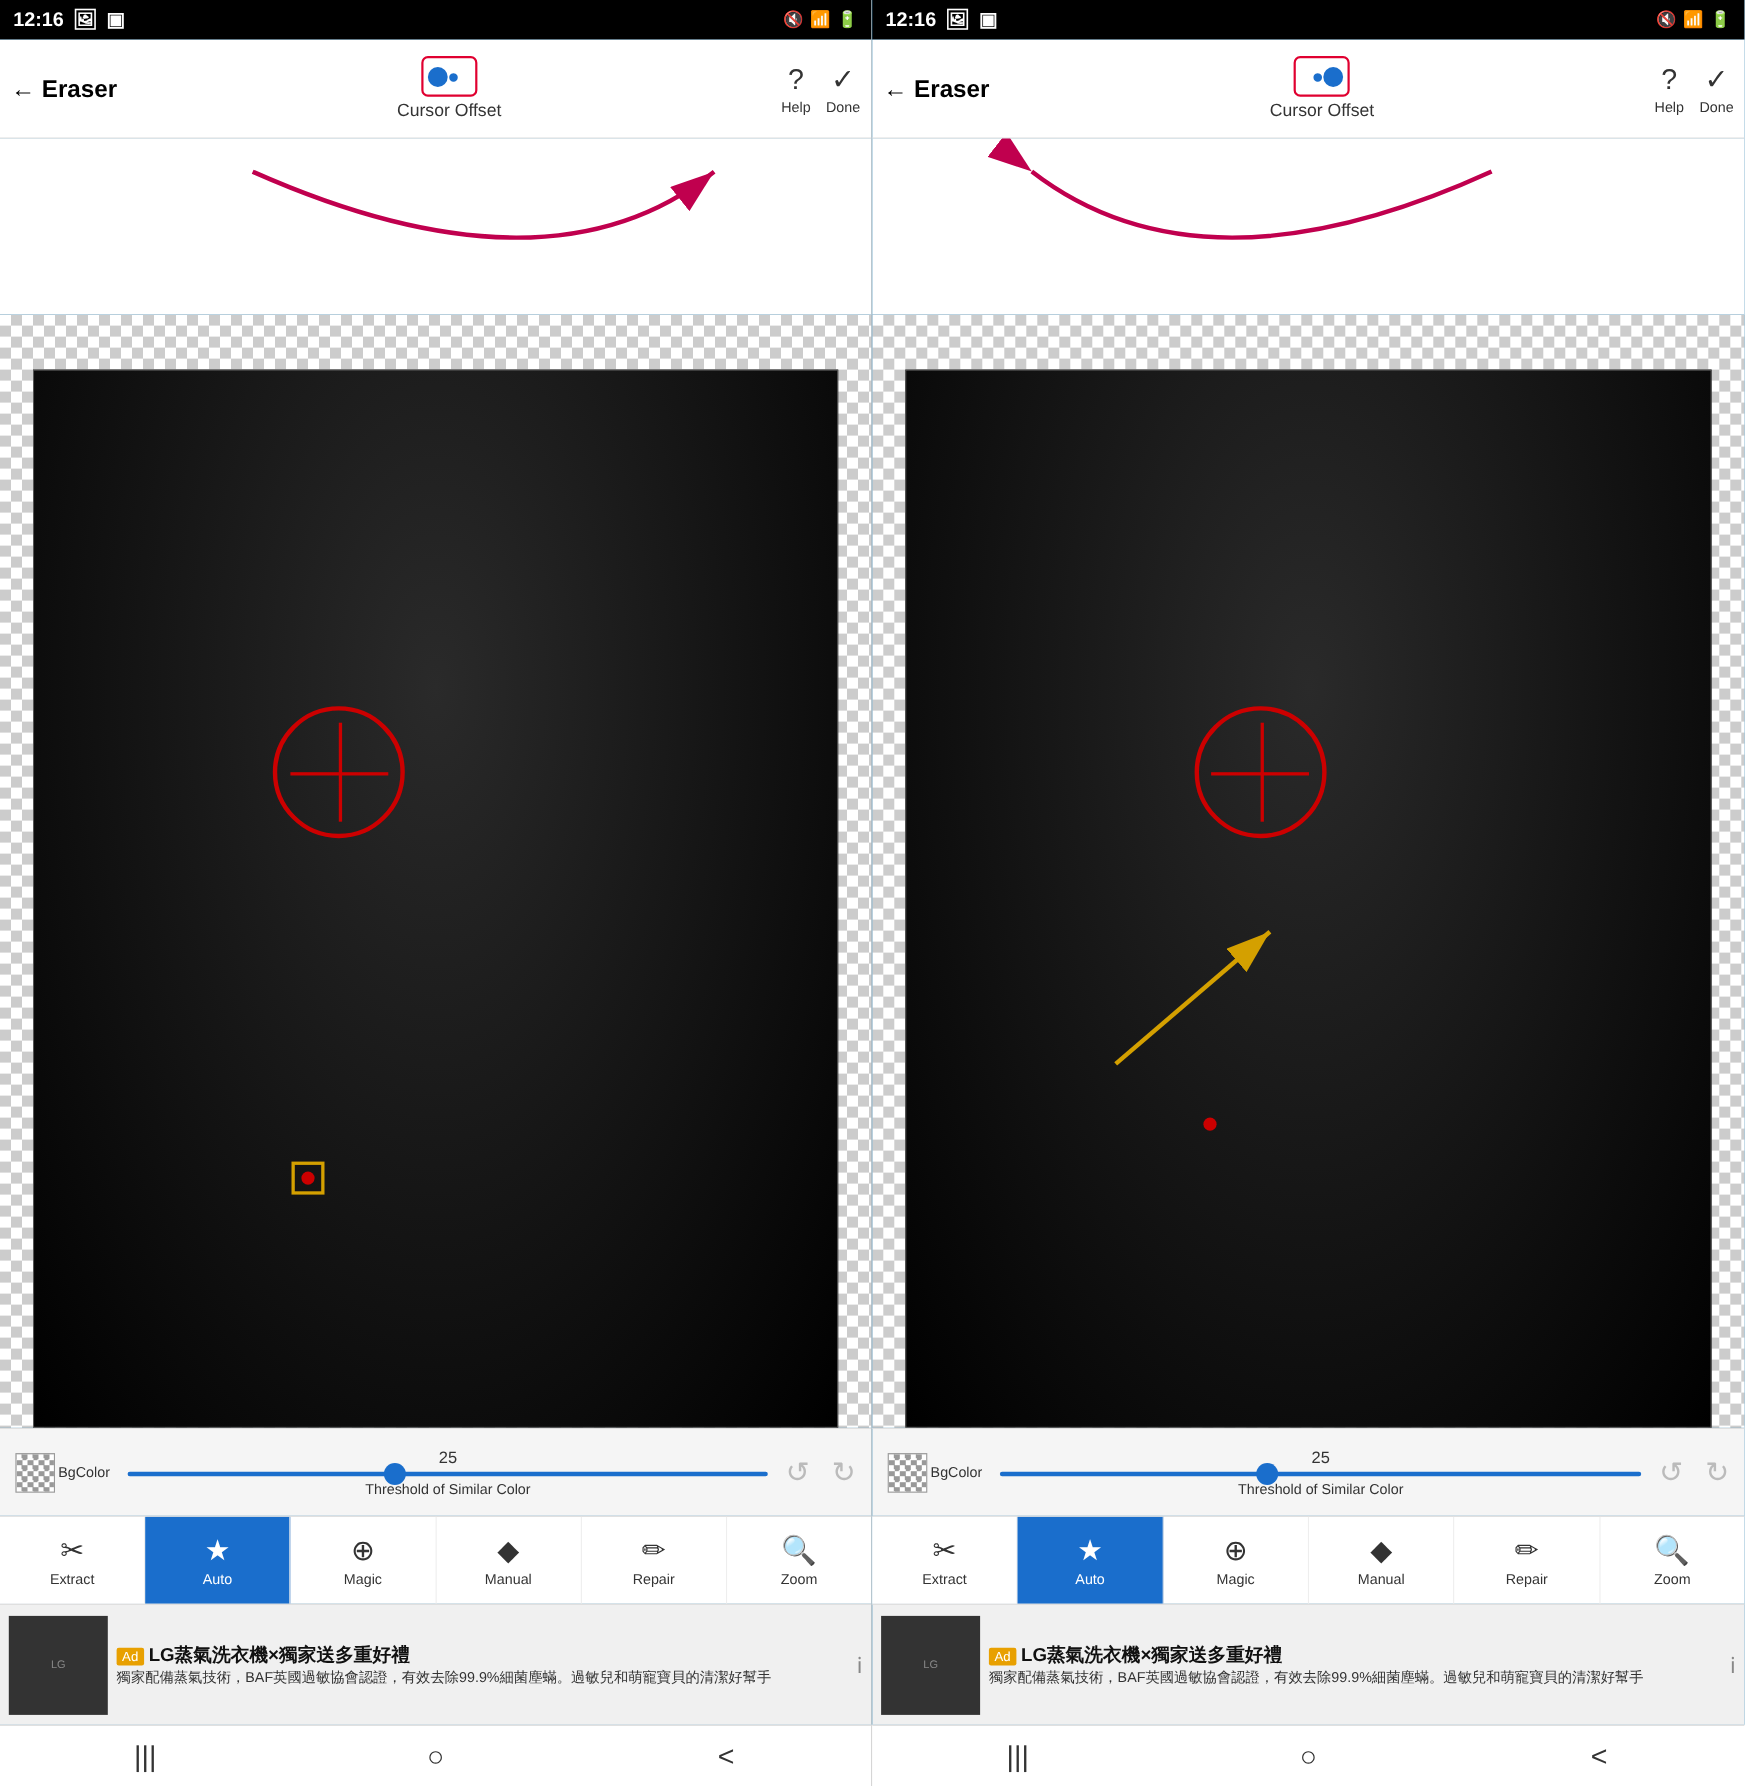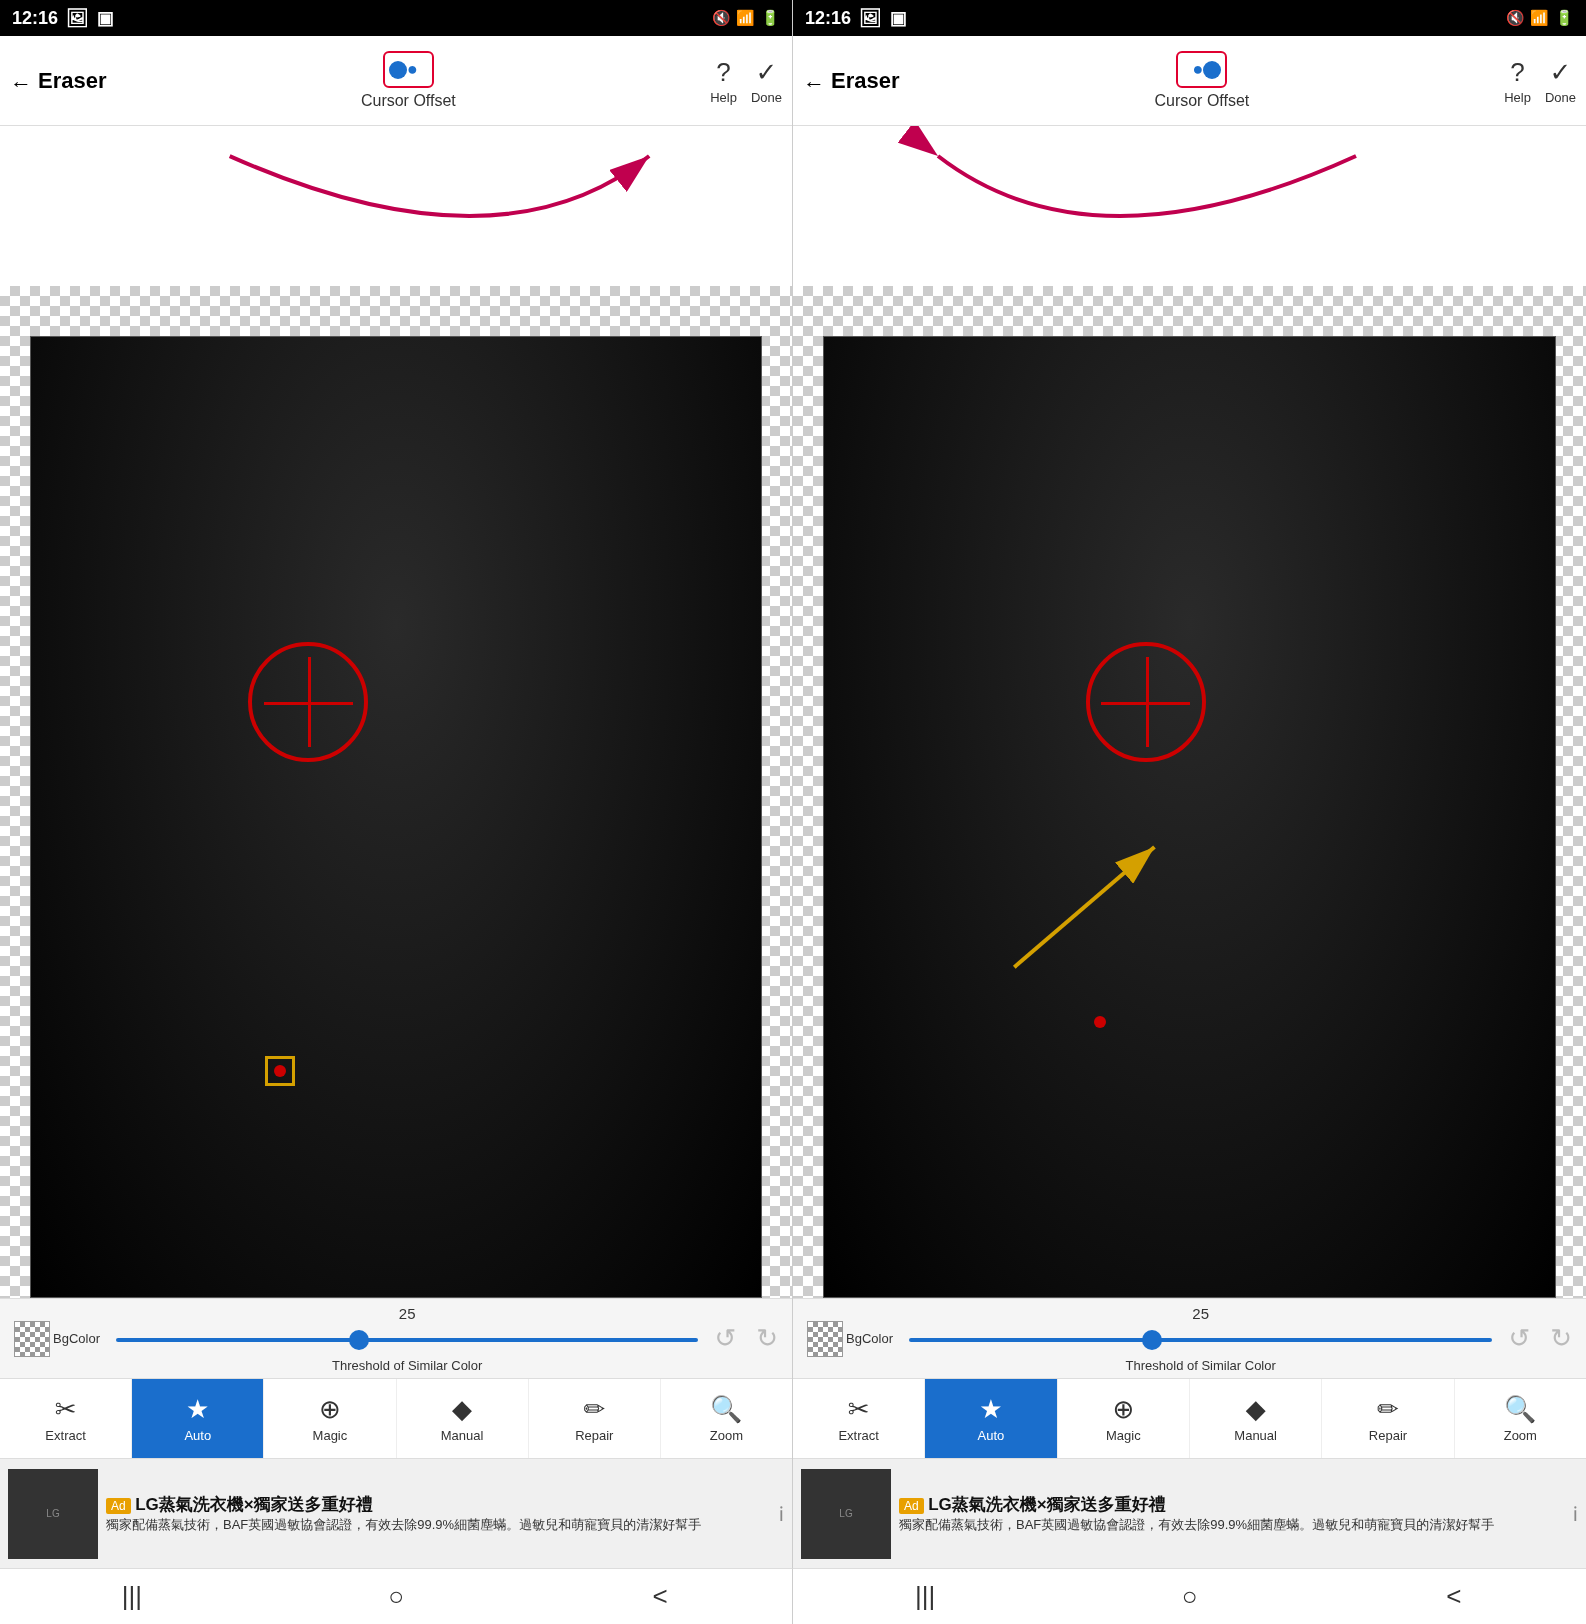--- a/index.html
+++ b/index.html
@@ -240,21 +240,21 @@
       width: 36px;
       height: 36px;
       background: repeating-conic-gradient(#999 0% 25%, #fff 0% 50%) 0 0 / 10px 10px;
       border: 1px solid #999;
     }
     .threshold-wrapper {
       flex: 1;
       display: flex;
       flex-direction: column;
       align-items: center;
-      gap: 16px;
+      gap: 4px;
     }
     .threshold-num { font-size: 15px; color: #333; }
     .threshold-track {
       width: 100%;
       height: 4px;
       background: #1a6ecc;
       border-radius: 2px;
       position: relative;
     }
     .threshold-dot {

